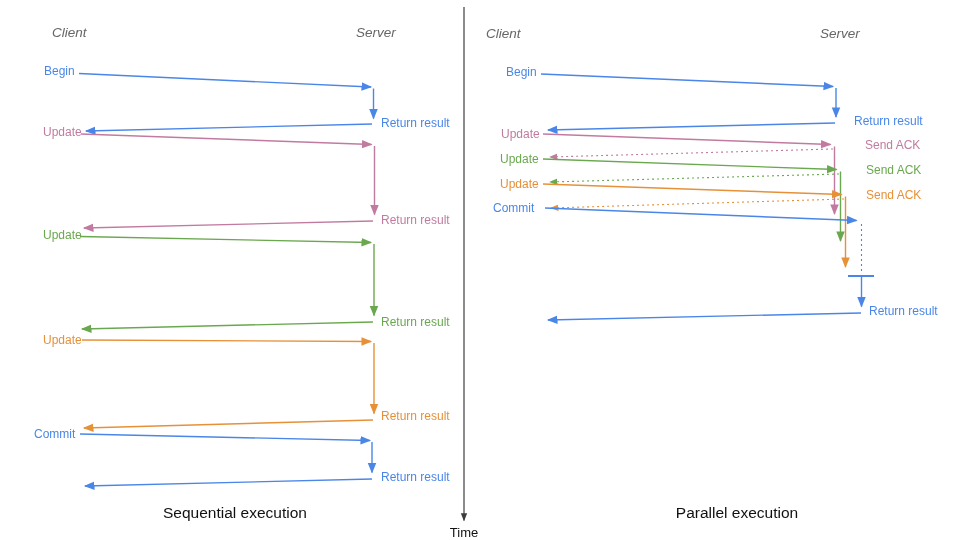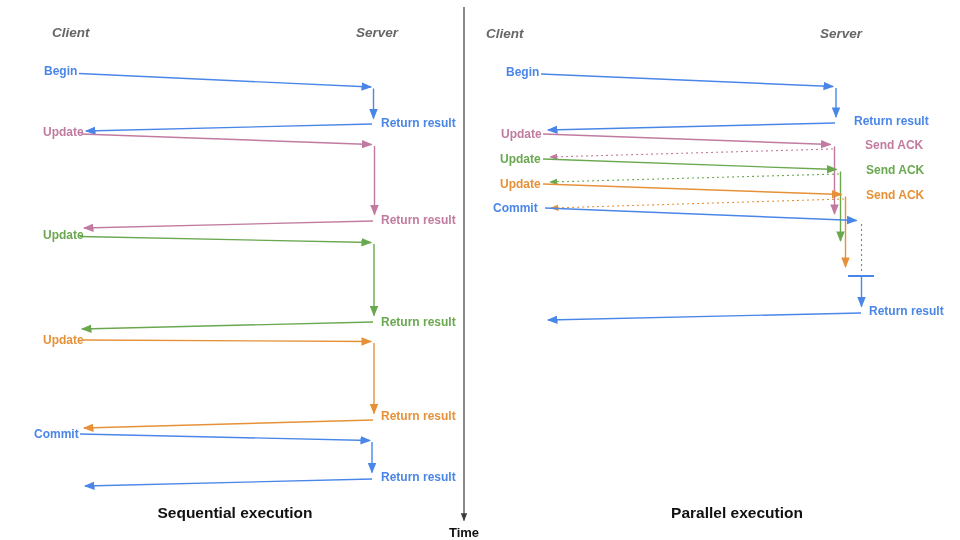--- a/index.html
+++ b/index.html
@@ -1,17 +1,17 @@
 <!DOCTYPE html>
 <html><head>
 <meta charset="utf-8">
 <style>
   html,body{margin:0;padding:0;background:#ffffff;}
   #canvas{position:relative;width:960px;height:540px;background:#ffffff;overflow:hidden;
-          font-family:"Liberation Sans", sans-serif;font-weight:bold;}
+          font-family:"Liberation Sans", sans-serif;}
   svg{position:absolute;left:0;top:0;}
   text{font-family:"Liberation Sans", sans-serif;}
   .lbl{font-size:12px;}
   .hdr{font-size:13.5px;font-style:italic;}
   .ttl{font-size:15.5px;}
   .time{font-size:13px;}
   .solid{fill:none;stroke-width:1.4;}
   .thin{fill:none;stroke-width:1.2;}
   .dotted{fill:none;stroke-width:1.1;stroke-dasharray:2 3;}
   .bar{fill:none;stroke-width:2;}

